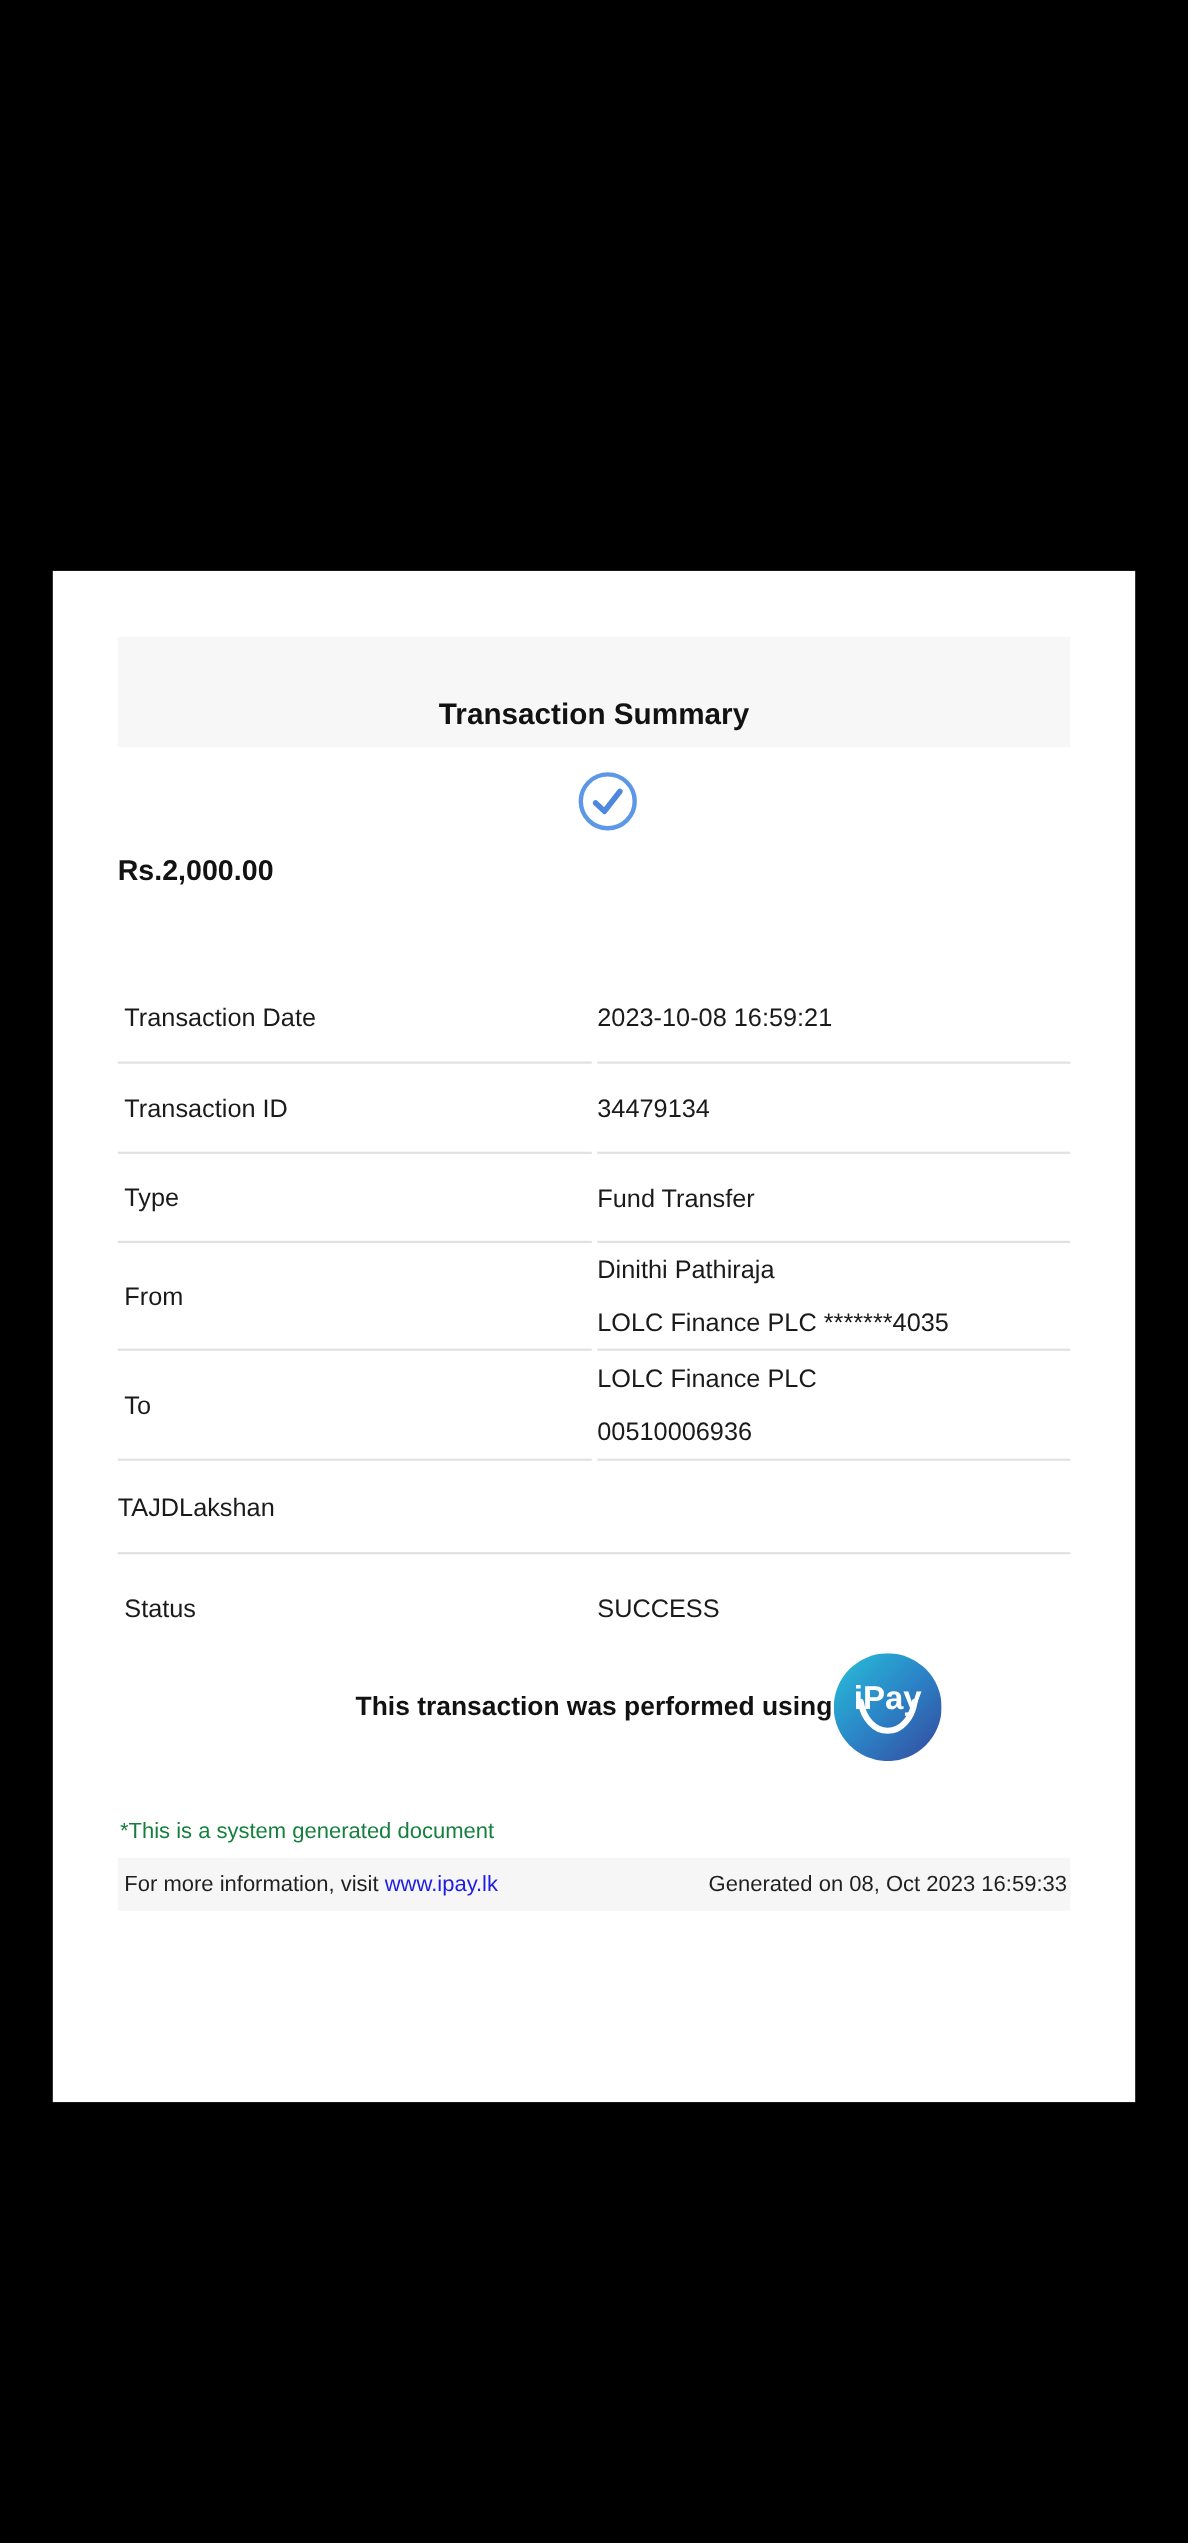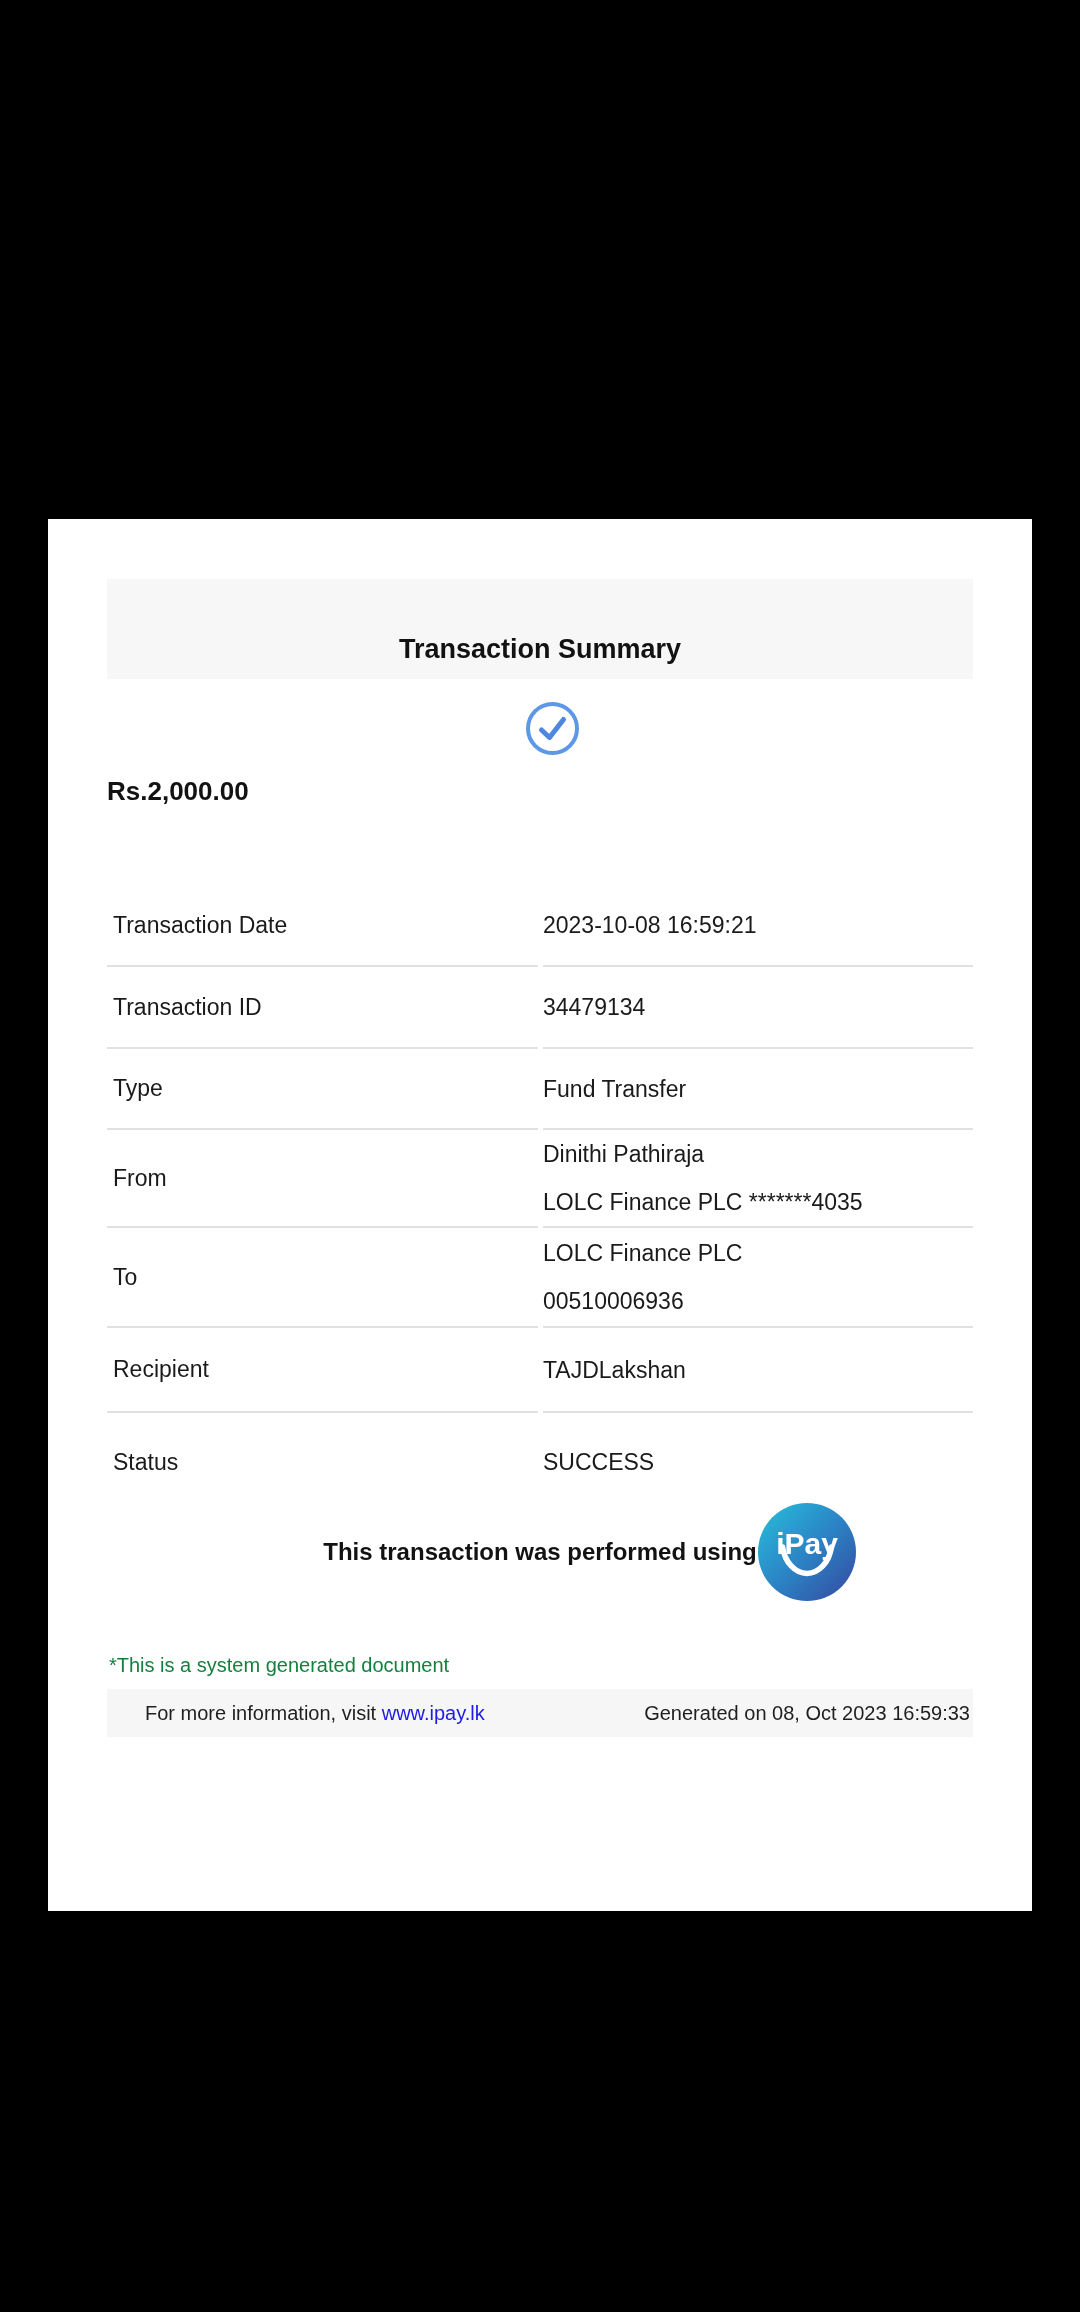--- a/index.html
+++ b/index.html
@@ -69,21 +69,21 @@
   .note { margin-top:50px; margin-left:2px; font-size:20px; line-height:26px; color:#15803d; }
 
   .footer-bar {
     margin-top:11px;
     height:48px;
     background:#f6f6f7;
     display:flex; align-items:center; justify-content:space-between;
     padding:0 3px 0 6px;
     font-size:20px; color:#1f1f1f;
   }
-  .footer-left { white-space:pre-wrap;margin-left:32px; }
+  .footer-left { white-space:pre-wrap; }
   .link { color:#1d1ce4; text-decoration:none; cursor:pointer; }
 </style>
 </head>
 <body>
 
 <div class="card">
   <div class="content">
 
     <div class="header-bar">
       <div class="title">Transaction Summary</div>
@@ -125,21 +125,20 @@
         </div>
       </div>
       <div class="row">
         <div class="cell label-cell">To</div>
         <div class="cell value-cell">
           <div>LOLC Finance PLC</div>
           <div>00510006936</div>
         </div>
       </div>
       <div class="row">
-        <div class="cell label-cell">Recipient</div>
         <div class="cell value-cell">
           <div>TAJDLakshan</div>
         </div>
       </div>
       <div class="row last">
         <div class="cell label-cell">Status</div>
         <div class="cell value-cell">
           <div>SUCCESS</div>
         </div>
       </div>

